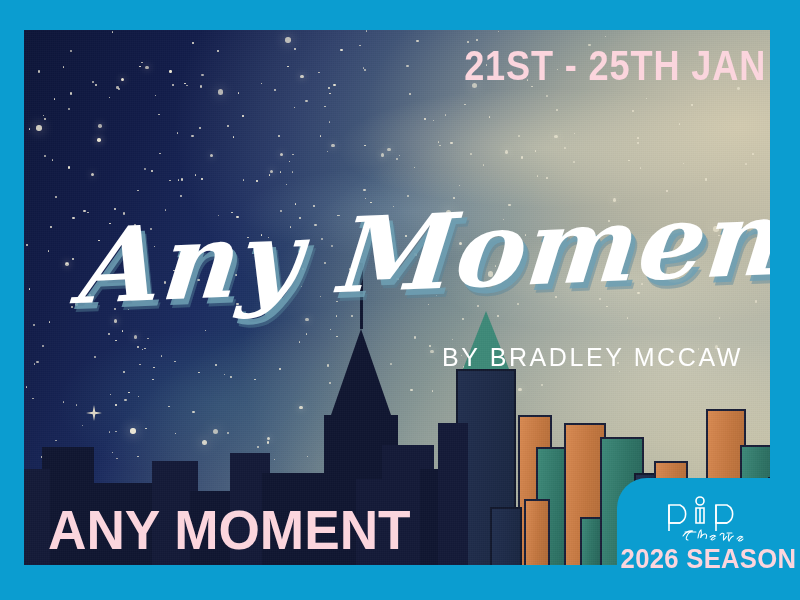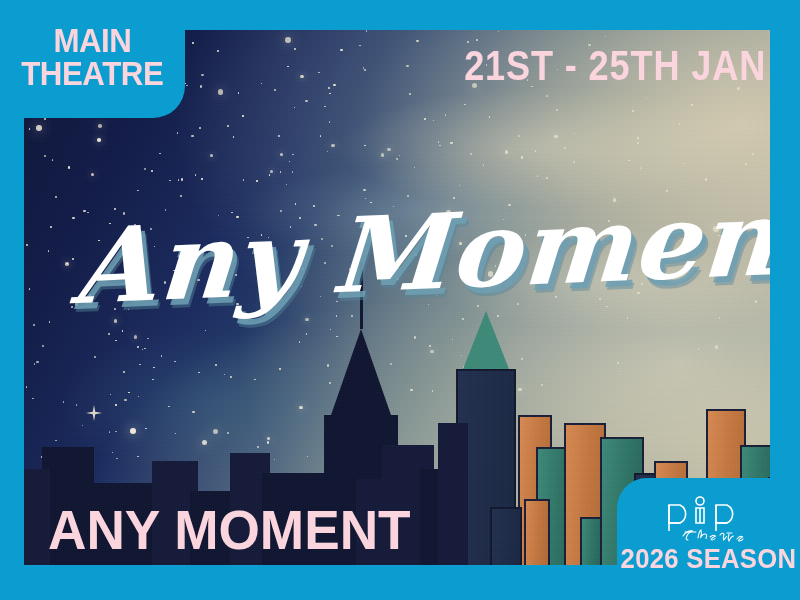--- a/index.html
+++ b/index.html
@@ -621,28 +621,25 @@
       <div class="bld orange" style="left:500px; width:26px;  height:66px;"></div>
       <div class="bld navy" style="left:466px; width:32px;  height:58px;"></div>
       <div class="bld orange" style="left:596px; width:24px;  height:54px;"></div>
       <div class="bld teal" style="left:556px; width:22px;  height:48px;"></div>
     </div>
 
     <div class="sky-grain"></div>
 
     <div id="headline-wrap">
       <div id="show-title-script">Any Moment..</div>
+      <div id="playwright">BY BRADLEY MCCAW</div>
     </div>
 
   </div>
 
-  <div id="main-theatre-tab">
-    <div class="line">MAIN</div>
-    <div class="line">THEATRE</div>
-  </div>
 
   <div id="dates">21ST - 25TH JAN</div>
 
   <div id="bottom-title">ANY MOMENT</div>
 
   <div id="season-badge">
     <svg id="pip-logo" viewBox="0 0 220 104">
       <g fill="none" stroke="#ffffff" stroke-width="3.2">
 
         <path d="M30 30 h22 a20 20 0 0 1 0 36 h-22 v-36 z"></path>

